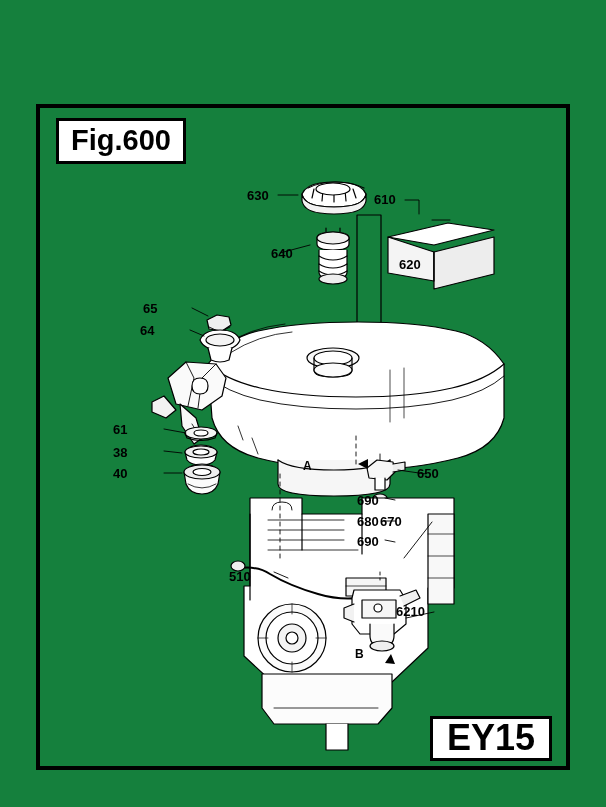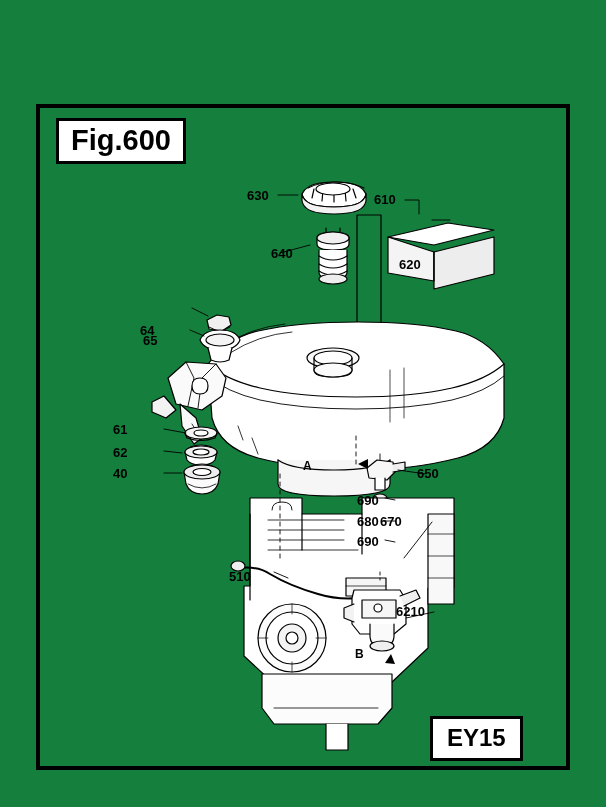--- a/index.html
+++ b/index.html
@@ -50,21 +50,21 @@
   #model-box {
     position: absolute;
     left: 430px;
     top: 716px;
     border: 3px solid #000000;
     background: #ffffff;
     padding: 2px 14px 4px 14px;
     box-sizing: border-box;
   }
   #model-box .model-text {
-    font-size: 24px;
+    font-size: 36px;
     font-weight: bold;
     line-height: 33px;
     color: #000000;
     white-space: nowrap;
     font-family: "Liberation Sans", sans-serif;
   }
   
   #drawing {
     position: absolute;
     left: 40px;
@@ -282,24 +282,24 @@
           <path d="M351 546 l-6 9 l10 1 z"></path>
         </g>
 
       </g>
     </svg>
 
     <div class="label" style="left:207px; top:81px;">630</div>
     <div class="label" style="left:334px; top:85px;">610</div>
     <div class="label" style="left:359px; top:104px;margin-top:46px;">620</div>
     <div class="label" style="left:209px; top:139px;margin-left:22px;">640</div>
-    <div class="label" style="left:103px; top:194px;margin-top:32px;">65</div>
+    <div class="label" style="left:103px; top:194px;">65</div>
     <div class="label" style="left:100px; top:216px;">64</div>
     <div class="label" style="left:73px; top:315px;">61</div>
-    <div class="label" style="left:73px; top:338px;">62</div>
+    <div class="label" style="left:73px; top:338px;">38</div>
     <div class="label" style="left:73px; top:359px;">40</div>
     <div class="label" style="left:350px; top:359px;margin-left:27px;">650</div>
     <div class="label" style="left:317px; top:386px;">690</div>
     <div class="label" style="left:317px; top:407px;">680</div>
     <div class="label" style="left:340px; top:407px;">670</div>
     <div class="label" style="left:317px; top:427px;">690</div>
     <div class="label" style="left:189px; top:462px;">510</div>
     <div class="label" style="left:356px; top:497px;">6210</div>
 
     <div class="marker" style="left:263px; top:351px;">A</div>

